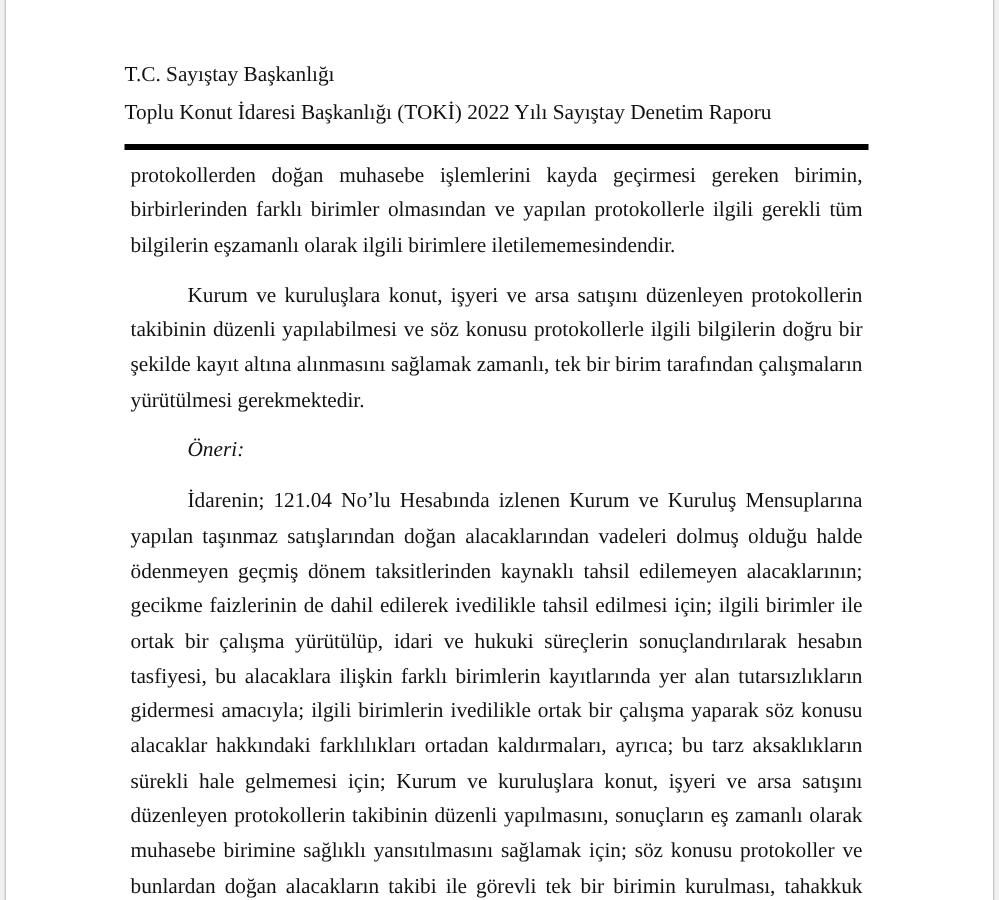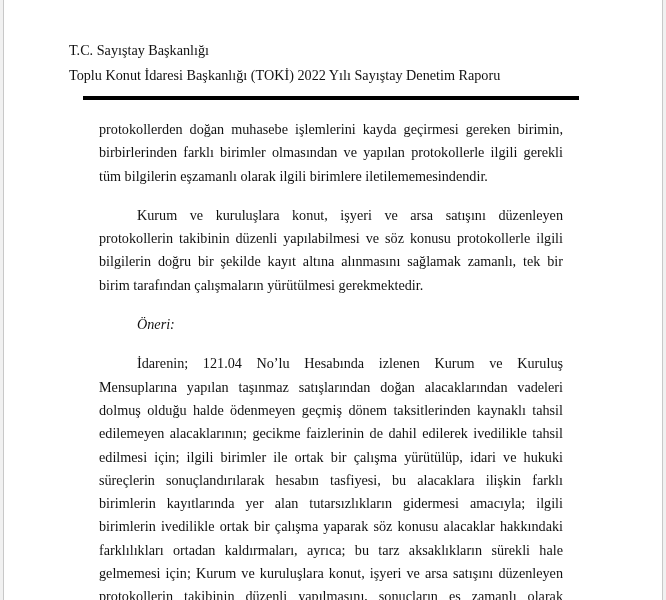--- a/index.html
+++ b/index.html
@@ -9,32 +9,32 @@
     font-family: "Liberation Serif", "DejaVu Serif", serif;
     color: #111;
   }
   .page {
     position: absolute; left: 3px; top: 0; width: 658px; height: 600px;
     background: #ffffff;
     border-left: 1px solid #c8c8c8;
     border-right: 1px solid #c8c8c8;
   }
   .hdr {
-    position: absolute; left: 65px; font-size: 14.2px; white-space: nowrap;
+    position: absolute; left: 79px; font-size: 14.2px; white-space: nowrap;
   }
   .hdr.l1 { top: 42px; }
   .hdr.l2 { top: 67px; }
   .rule {
     position: absolute; left: 79px; top: 96px; width: 496px; height: 4px; background: #000;
   }
   .body {
     position: absolute; left: 79px; top: 102px; width: 496px;
     font-size: 14.2px; line-height: 23.3px;
   }
-  .body p { margin: 16px; text-align: justify; }
+  .body p { margin: 4px; text-align: justify; }
   .body p.indent { text-indent: 38px; }
   .body p.gap { margin-top: 10px; }
   .body p.heading { margin-top: 10px; padding-left: 38px; font-style: italic; }
   .body p.gap2 { margin-top: 11px; }
 </style>
 </head>
 <body>
 
 <div class="page">
   <div class="hdr l1">T.C. Sayıştay Başkanlığı</div>

